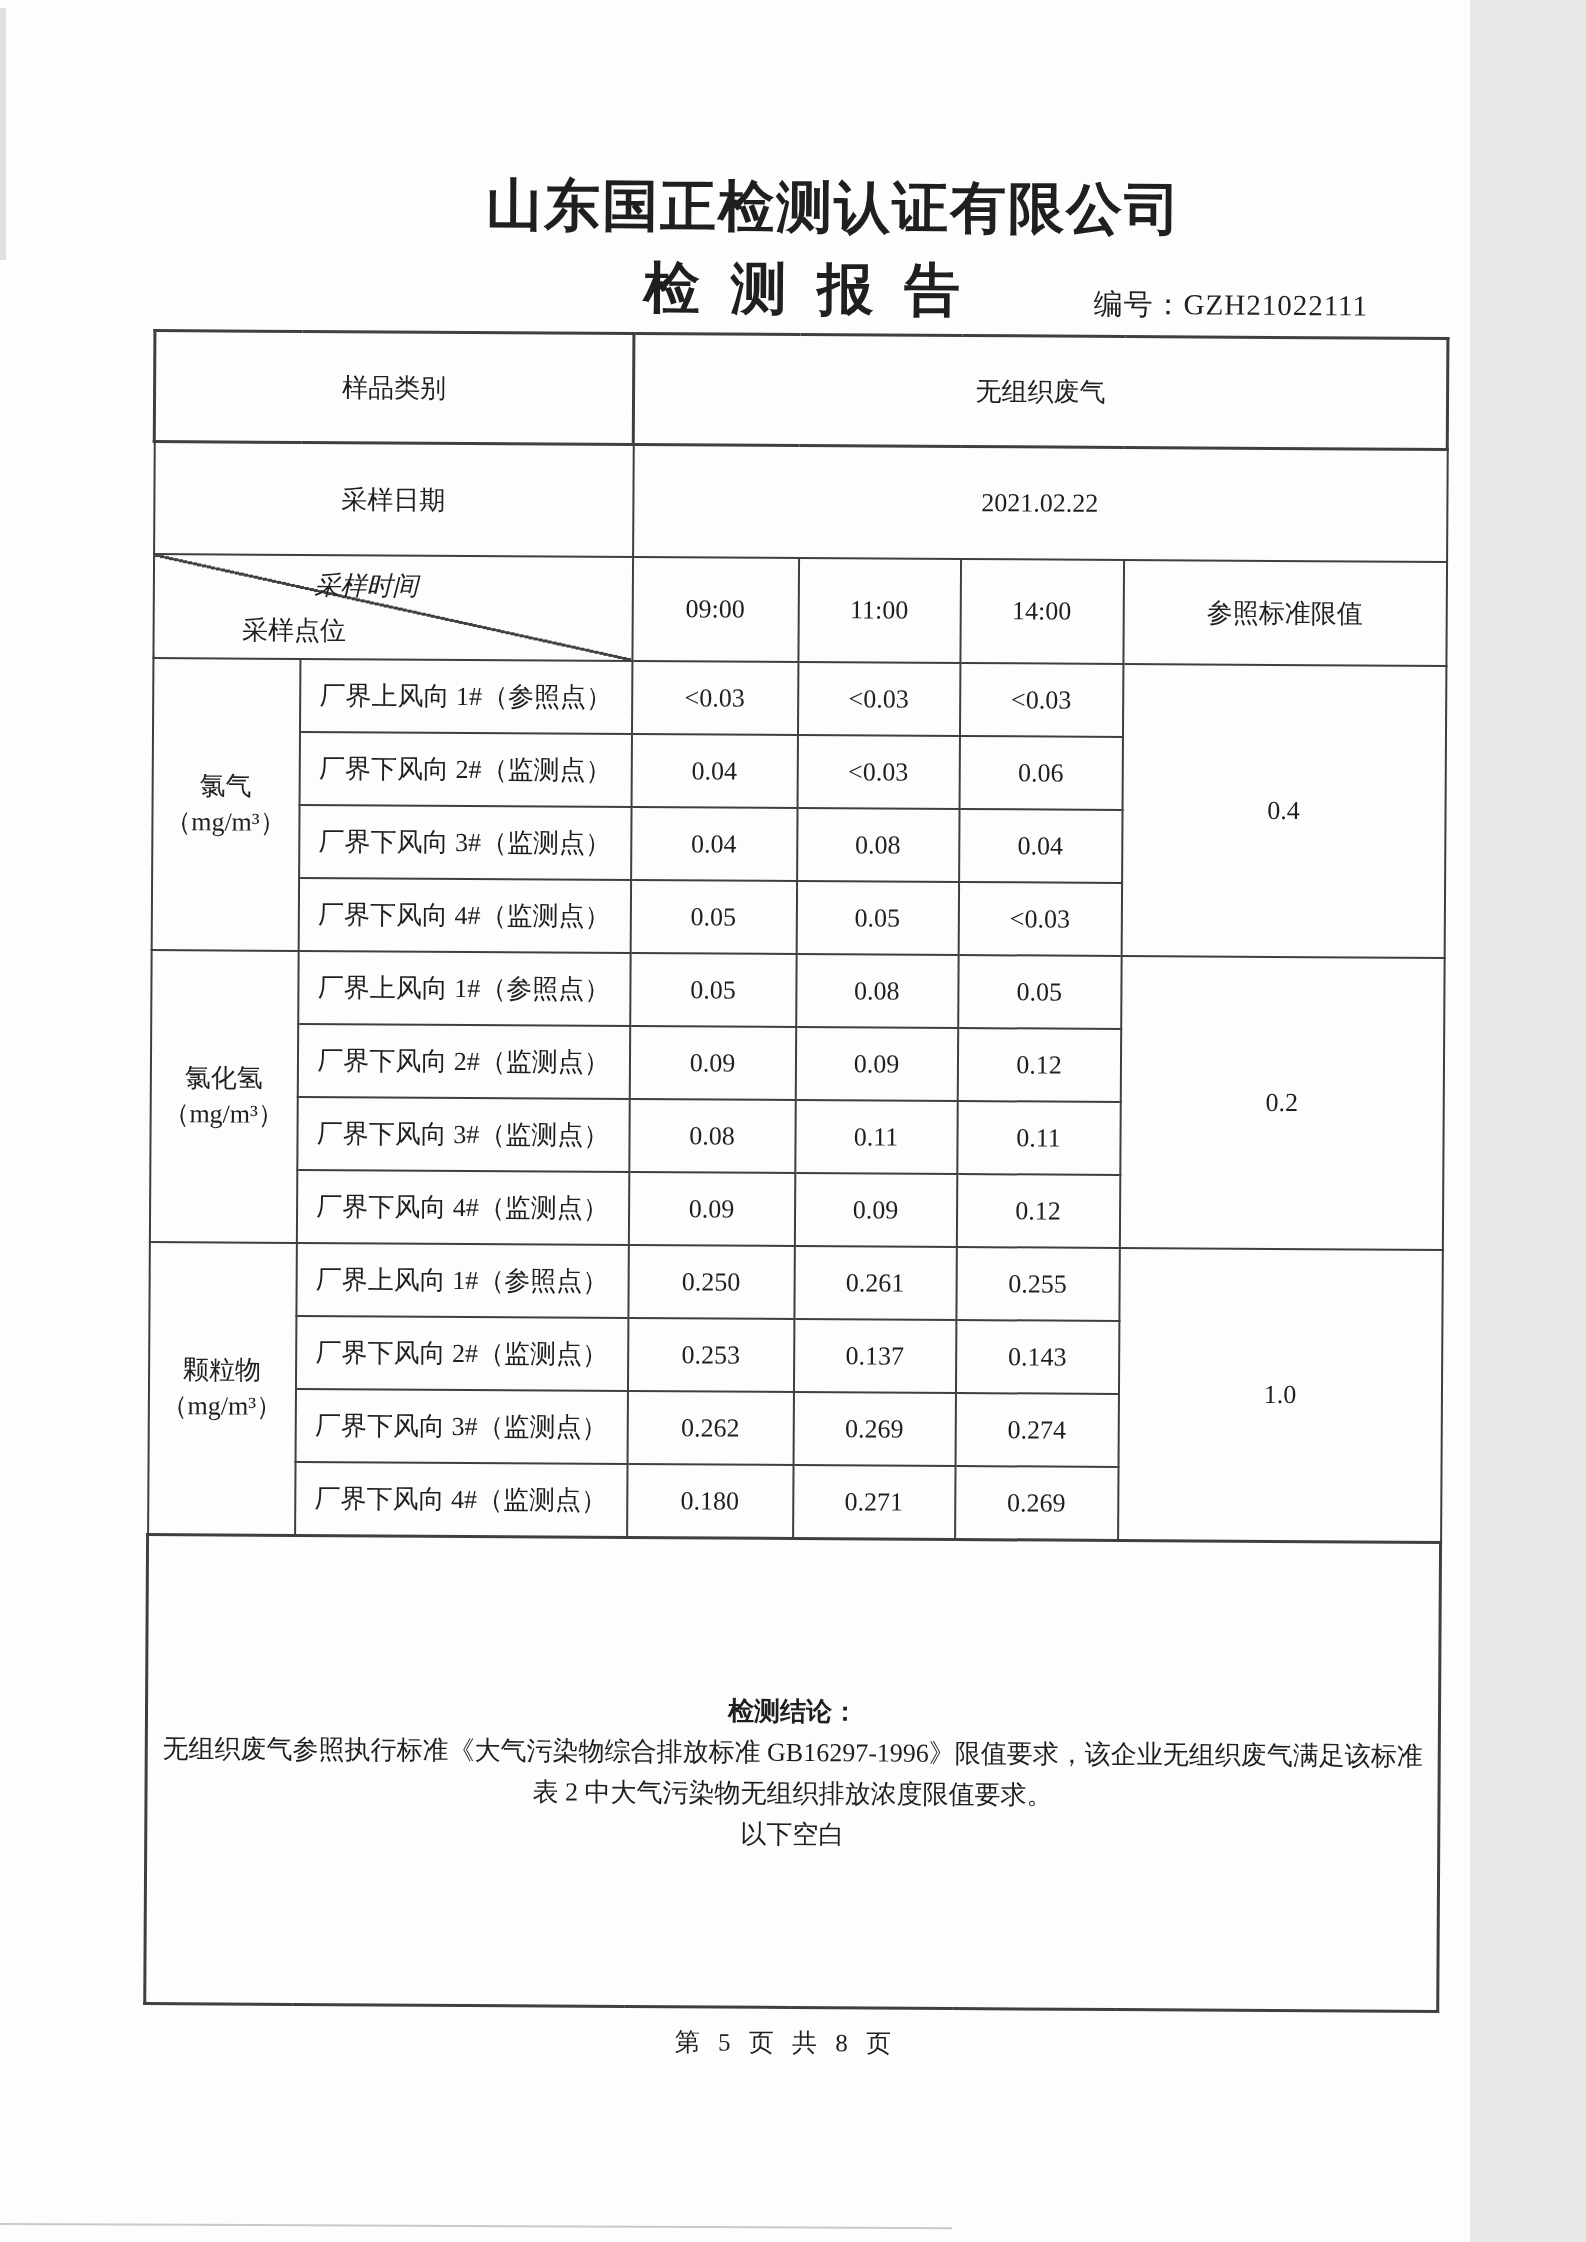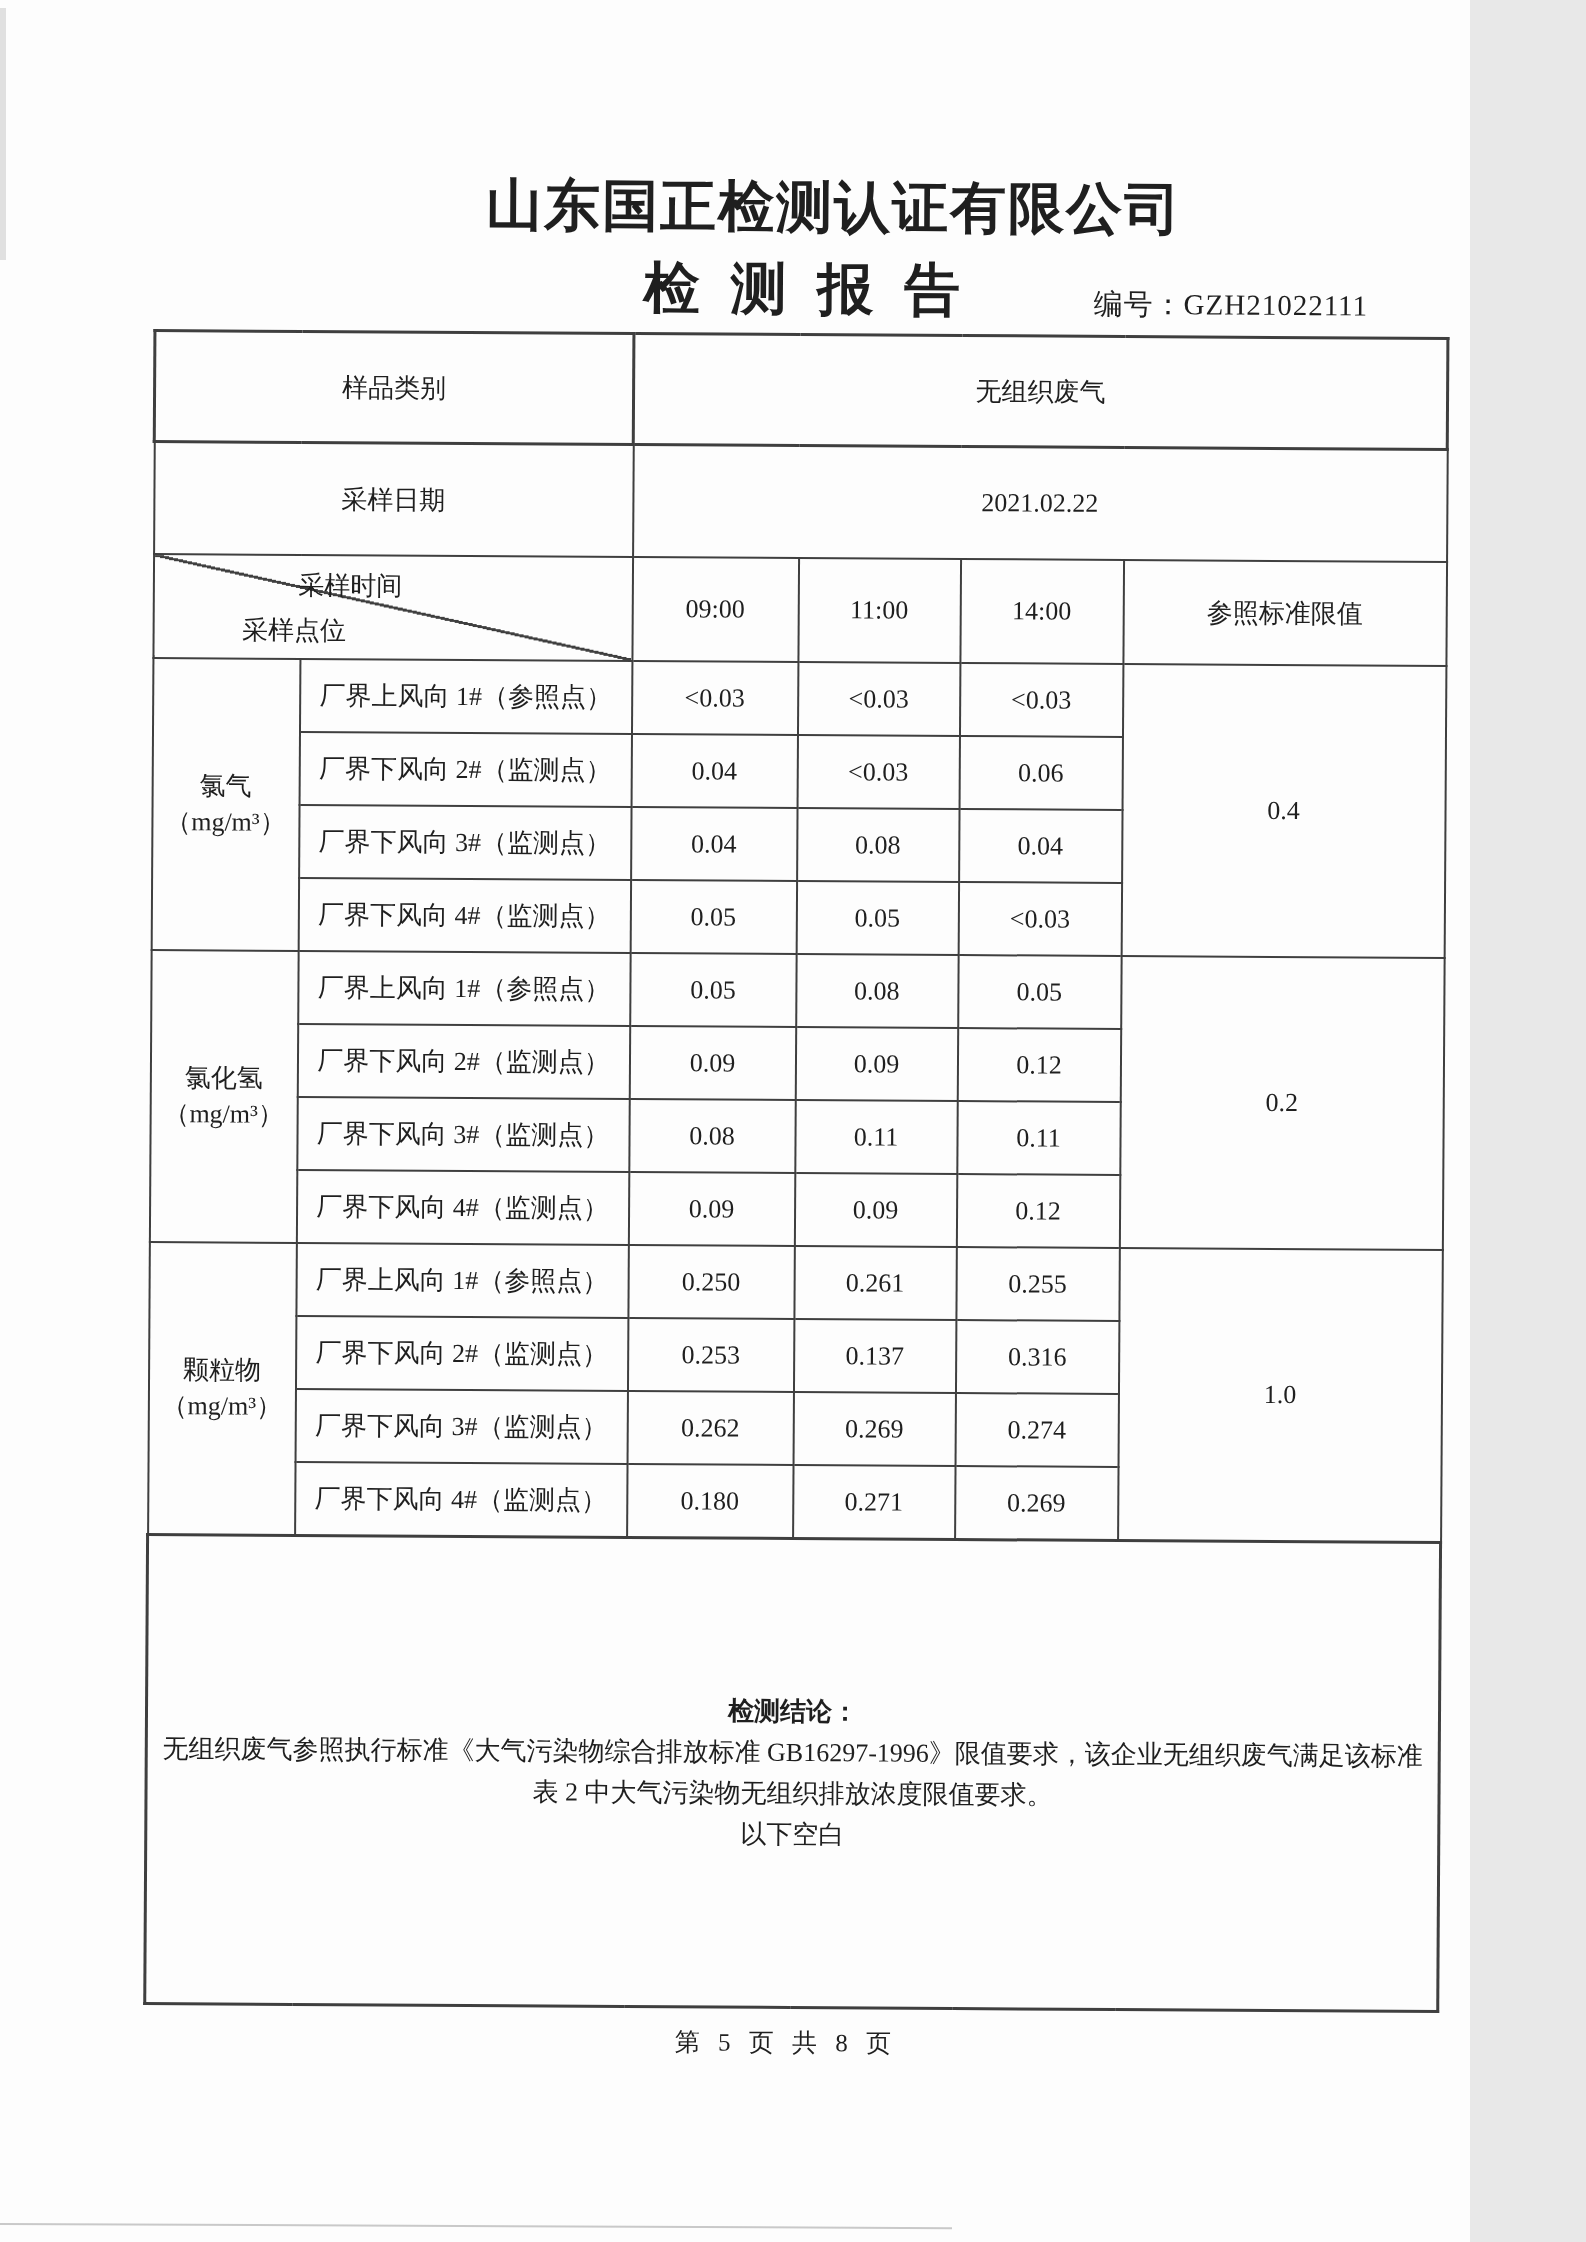--- a/index.html
+++ b/index.html
@@ -57,21 +57,21 @@
   tr.data-row td{height:71px;}
   .substance-cell div{line-height:36px;}
   .diag-cell{
     position:relative;padding:0;
     background:linear-gradient(to top right,
       transparent calc(50% - 1.4px),
       var(--border) calc(50% - 1.4px),
       var(--border) calc(50% + 1.4px),
       transparent calc(50% + 1.4px));
   }
-  .diag-time{position:absolute;top:12px;left:144px;font-size:26px;}
+  .diag-time{position:absolute;top:12px;left:160px;font-size:26px;font-style:italic;}
   .diag-point{position:absolute;bottom:10px;left:88px;font-size:26px;}
   td.conclusion-cell{
     height:466px;
     text-align:left;vertical-align:top;
     padding:6px 12px 6px 10px;
     font-size:27px;line-height:41px;
   }
   .conclusion-label{font-weight:bold;}
   .footer{
     position:absolute;left:0;top:2026px;width:1586px;
@@ -219,21 +219,21 @@
         <td>厂界上风向 1#（参照点）</td>
         <td>0.250</td>
         <td>0.261</td>
         <td>0.255</td>
         <td rowspan="4">1.0</td>
       </tr>
       <tr class="data-row">
         <td>厂界下风向 2#（监测点）</td>
         <td>0.253</td>
         <td>0.137</td>
-        <td>0.316</td>
+        <td>0.143</td>
       </tr>
       <tr class="data-row">
         <td>厂界下风向 3#（监测点）</td>
         <td>0.262</td>
         <td>0.269</td>
         <td>0.274</td>
       </tr>
       <tr class="data-row">
         <td>厂界下风向 4#（监测点）</td>
         <td>0.180</td>

